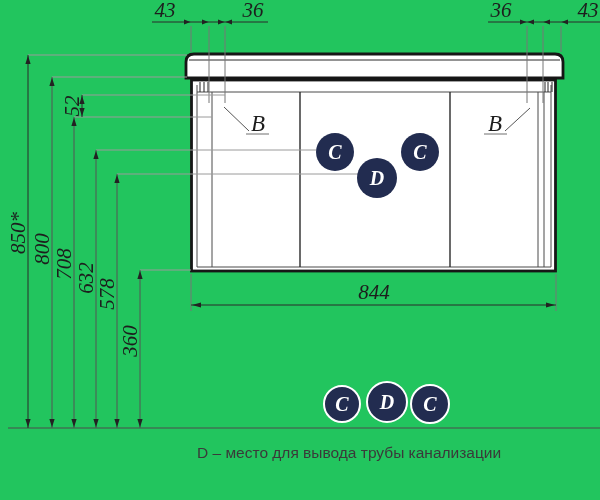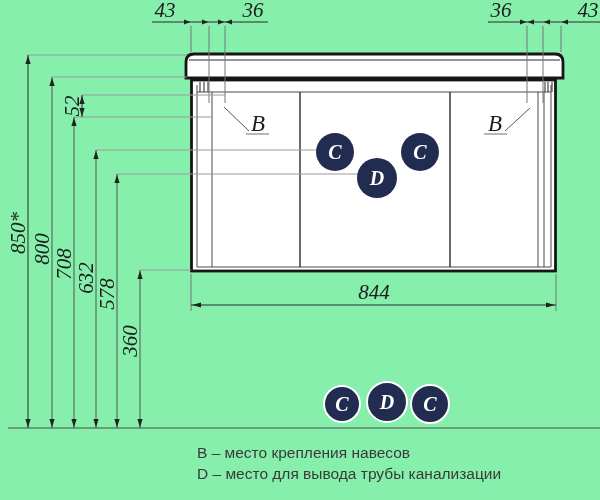--- a/index.html
+++ b/index.html
@@ -1,16 +1,16 @@
 <!DOCTYPE html>
 <html><head>
 <meta charset="utf-8">
 <style>
   html,body{margin:0;padding:0;background:#fff;}
-  #stage{position:relative;width:600px;height:500px;background:#86efac;overflow:hidden;
+  #stage{position:relative;width:600px;height:500px;background:#22c55e;overflow:hidden;
          font-family:"Liberation Sans",sans-serif;}
   svg{position:absolute;top:0;left:0;}
   .dimtxt{font-family:"Liberation Serif",serif;font-style:italic;font-size:21px;fill:#1d1d1d;}
   .btxt{font-family:"Liberation Serif",serif;font-style:italic;font-size:23px;fill:#1d1d1d;}
   .ctxt{font-family:"Liberation Serif",serif;font-style:italic;font-size:20px;font-weight:bold;}
   #legend{position:absolute;left:197px;top:442px;color:#3a3a3a;font-size:15.5px;line-height:21px;}
   #legend div{white-space:nowrap;}
 </style>
 </head>
 <body>
@@ -154,16 +154,15 @@
     <circle cx="342" cy="404" r="18" stroke="#ffffff" stroke-width="2" fill="#222c50"></circle>
     <circle cx="387" cy="402" r="20" stroke="#ffffff" stroke-width="2" fill="#222c50"></circle>
     <circle cx="430" cy="404" r="19" stroke="#ffffff" stroke-width="2" fill="#222c50"></circle>
     <text x="342" y="411" text-anchor="middle" class="ctxt" fill="#ffffff">C</text>
     <text x="387" y="409" text-anchor="middle" class="ctxt" fill="#ffffff">D</text>
     <text x="430" y="411" text-anchor="middle" class="ctxt" fill="#ffffff">C</text>
   </g>
 </svg>
 
   <div id="legend">
-    <div>B – место крепления навесов</div>
     <div>D – место для вывода трубы канализации</div>
   </div>
 </div>
 
 </body></html>

